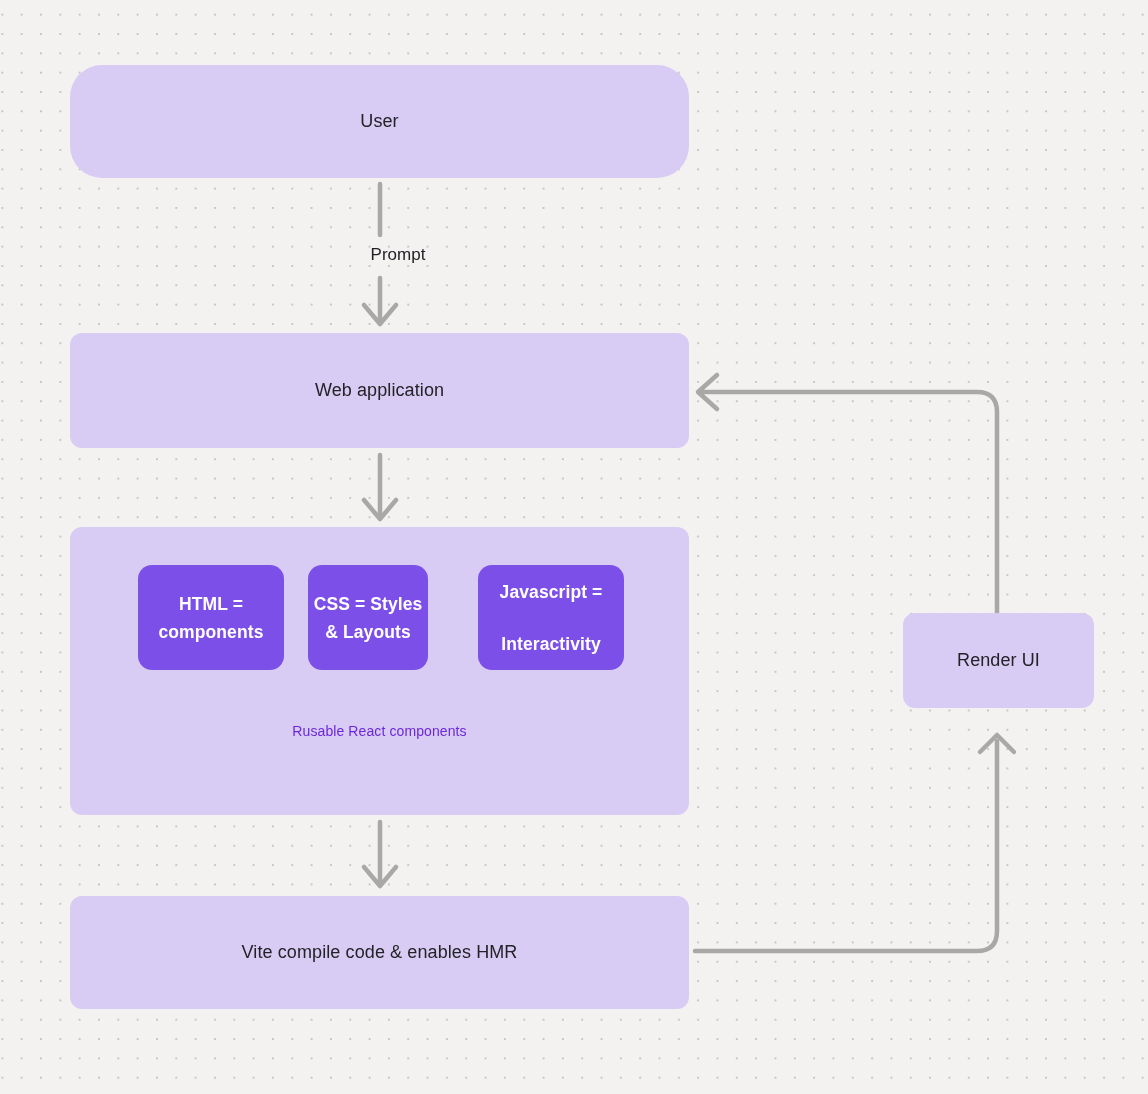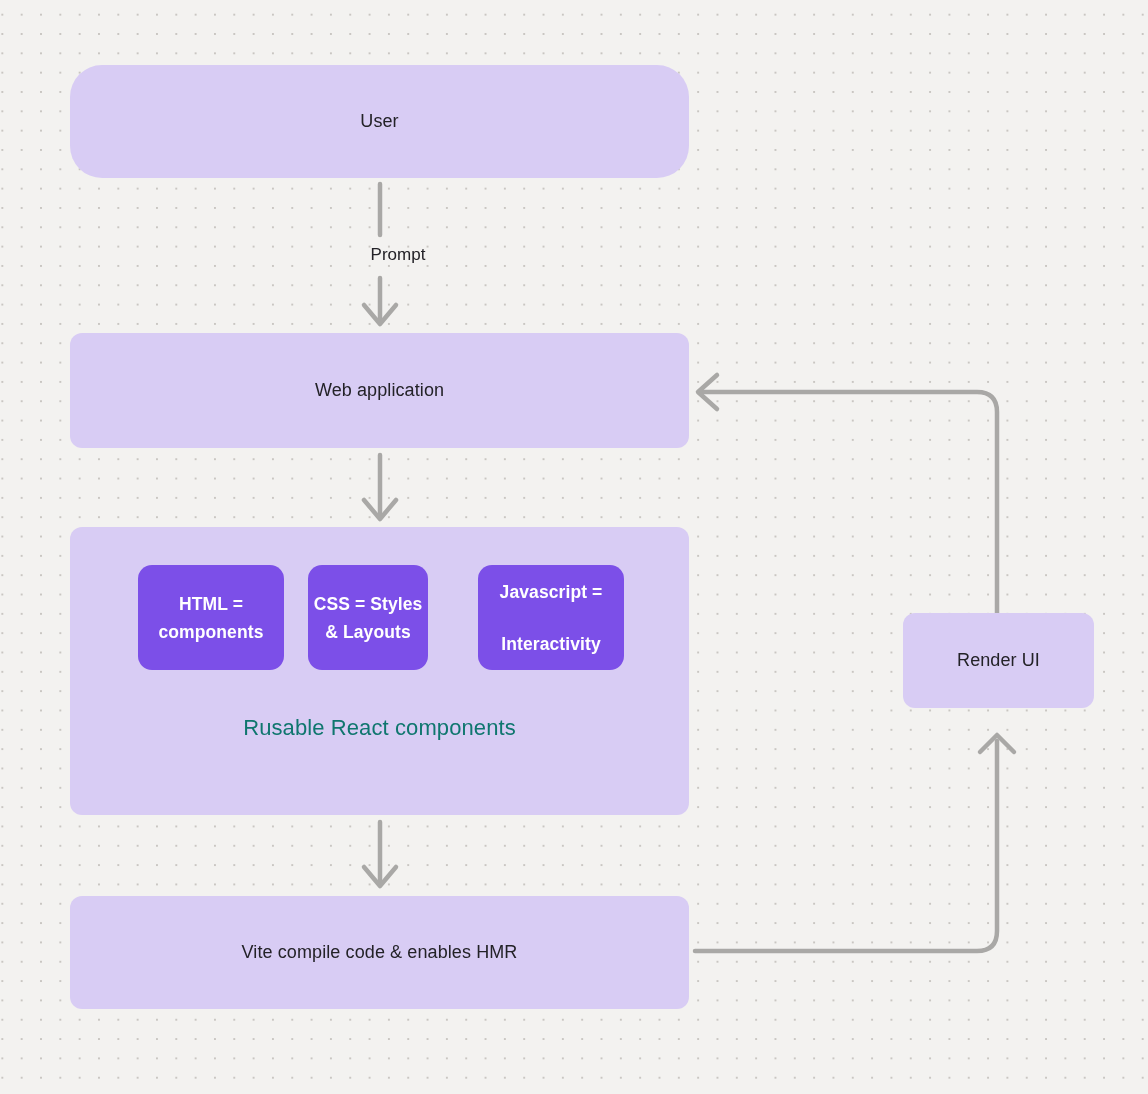--- a/index.html
+++ b/index.html
@@ -57,25 +57,25 @@
     font-weight: 700;
     line-height: 28px;
     text-align: center;
   }
   .chip-html { left: 68px;  }
   .chip-css  { left: 238px; width: 120px; }
   .chip-js   { left: 408px; gap: 24px; }
 
   .container-caption {
     position: absolute;
-    left: 0; top: 188px;
+    left: 0; top: 196px;
     width: 100%;
     text-align: center;
-    color: #0f766e;
-    font-size: 22px;
+    color: #6d28d9;
+    font-size: 14px;
     font-weight: 500;
   }
 
   .edge-label {
     position: absolute;
     left: 348px;
     top: 245px;
     width: 100px;
     text-align: center;
     color: #232227;

